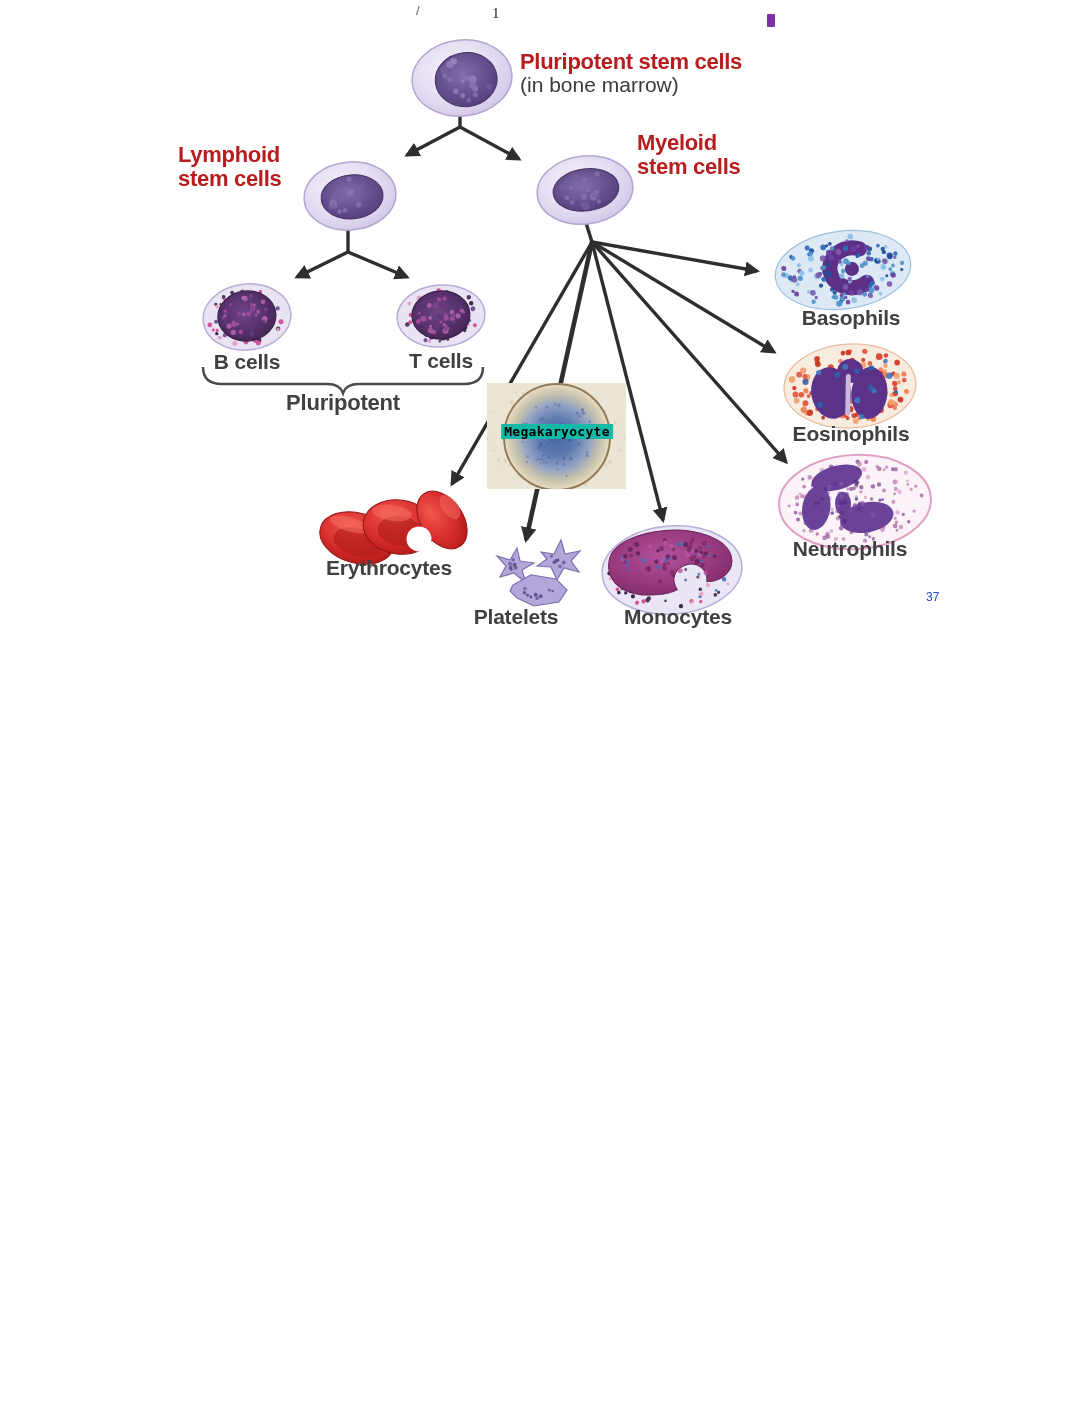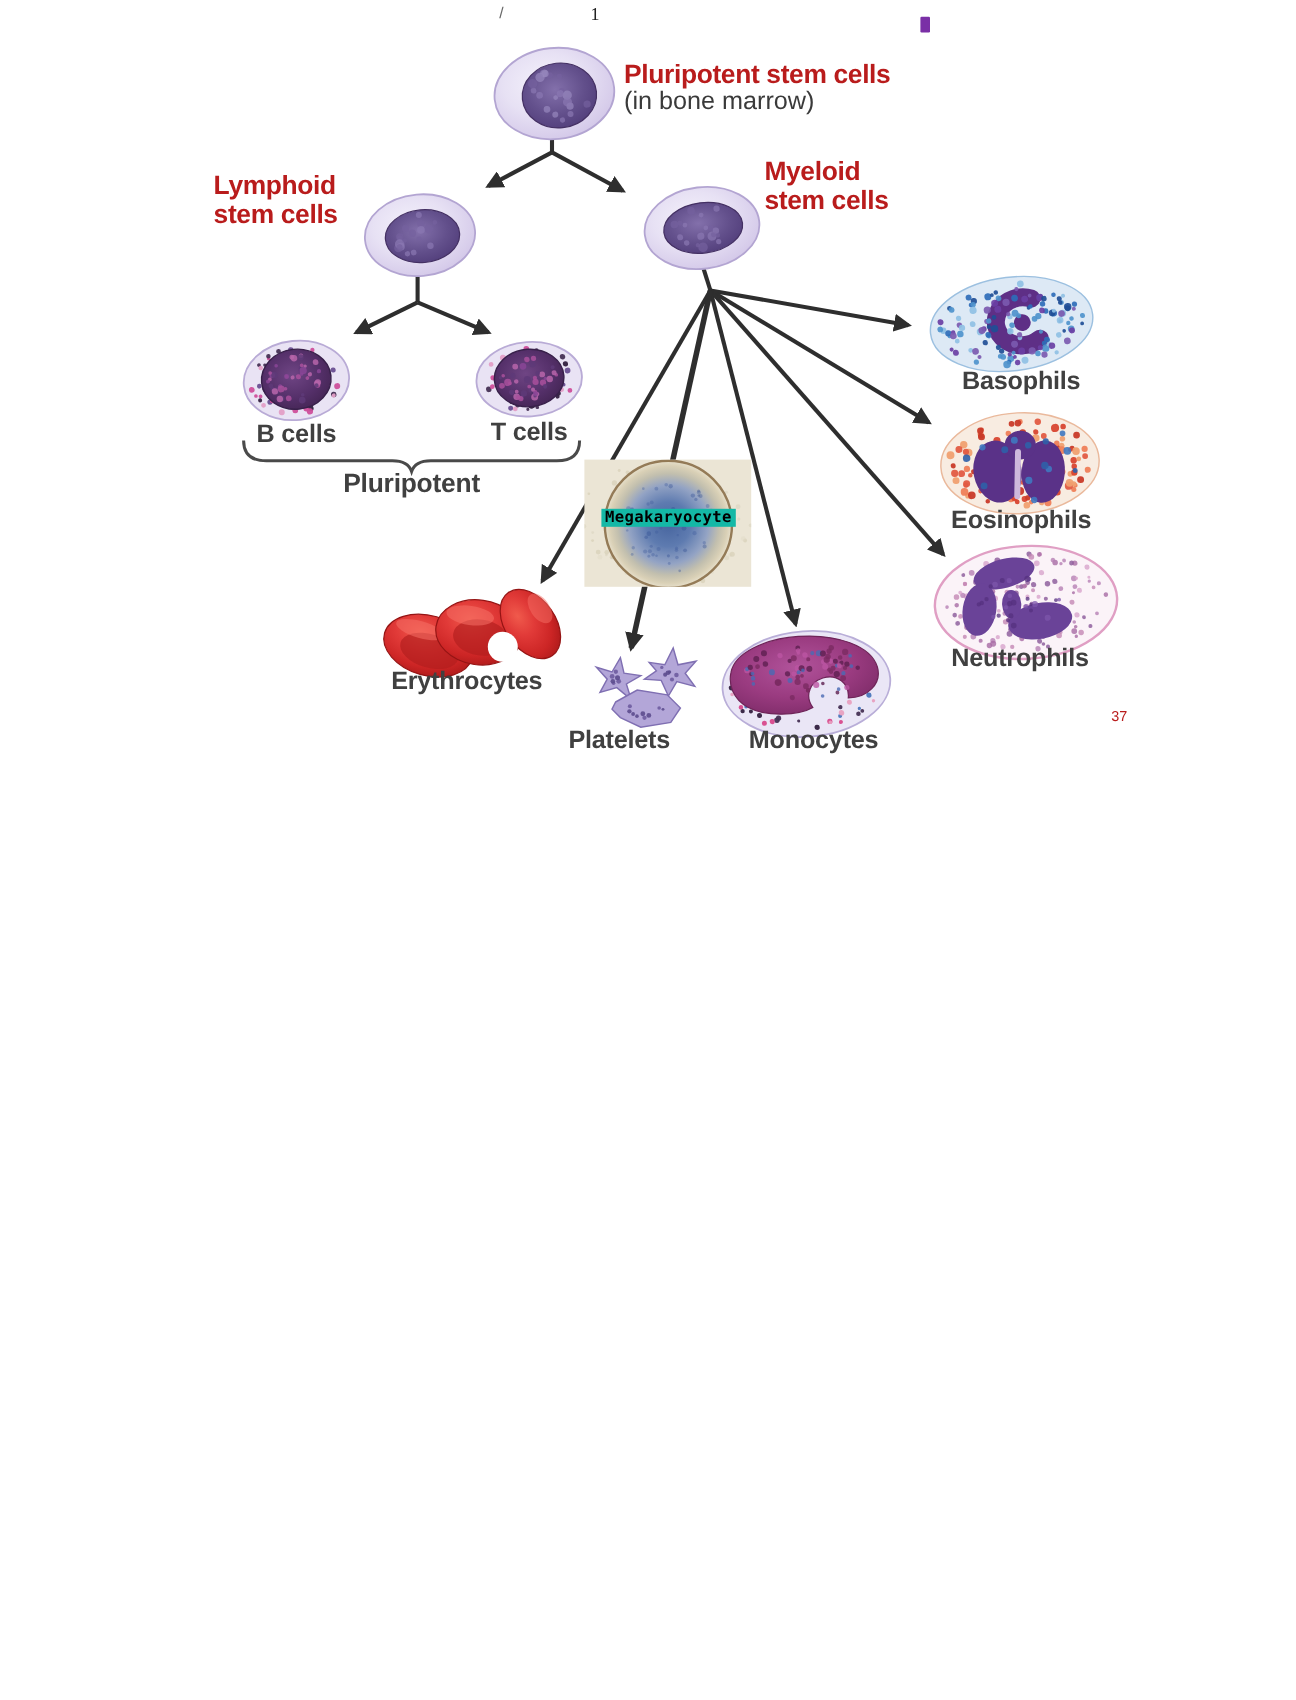--- a/index.html
+++ b/index.html
@@ -7,21 +7,21 @@
         font-family:"Liberation Sans",sans-serif}
   .art{position:absolute;left:0;top:0}
   .lbl{position:absolute;color:#404040;font-weight:600;font-size:21px;
        transform:translateX(-50%);white-space:nowrap;letter-spacing:-0.2px}
   .hd{position:absolute;color:#b91c1c;font-weight:700;font-size:22px;line-height:1.08;
       white-space:nowrap;letter-spacing:-0.3px}
   .sub{position:absolute;color:#3a3a3a;font-weight:400;font-size:21px;white-space:nowrap}
   .mega{position:absolute;font-family:"DejaVu Sans Mono",monospace;font-weight:700;
         font-size:13px;background:#14b8a6;color:#000;padding:0 3px;
         transform:translateX(-50%);letter-spacing:0.3px;white-space:nowrap}
-  .pg{position:absolute;font-size:12px;color:#b91c1c}
+  .pg{position:absolute;font-size:12px;color:#1d4ed8}
   .mark{position:absolute;color:#666;font-size:13px}
   .mark-one{position:absolute;color:#222;font-size:15px;font-family:"Liberation Serif",serif}
   .pmark{position:absolute;width:8px;height:13px;background:#7a2fa6;border-radius:1px}
 </style>
 </head>
 <body>
 
 <div class="page">
 
   <svg class="art" width="1080" height="1417" viewBox="0 0 1080 1417">

